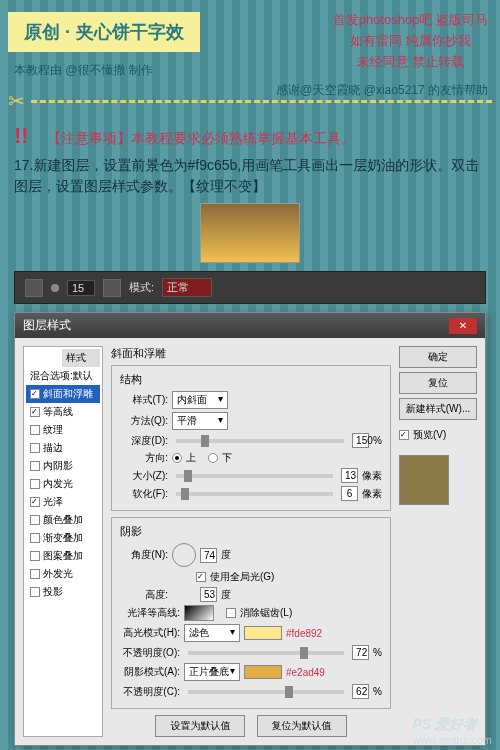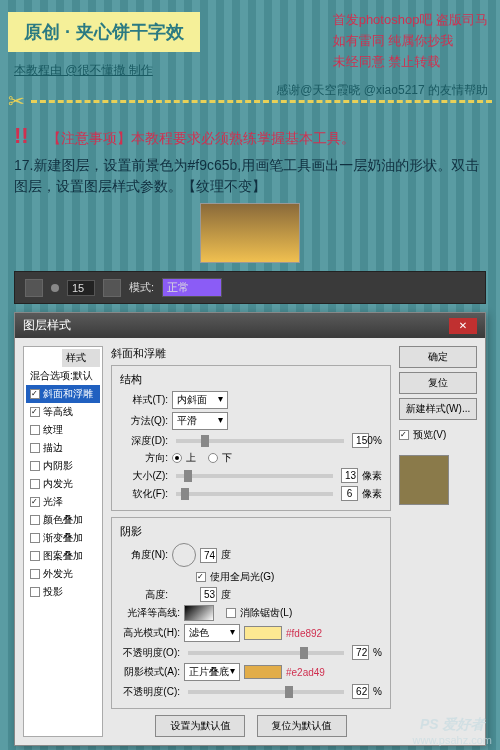--- a/index.html
+++ b/index.html
@@ -1,31 +1,31 @@
 <!DOCTYPE html>
 <html><head>
 <meta charset="utf-8">
 <style>
 * { margin: 0; padding: 0; box-sizing: border-box; }
 body { width: 500px; height: 750px; background: repeating-linear-gradient(90deg, #5a9ca3 0, #5a9ca3 8px, #4a8c93 8px, #4a8c93 16px); font-family: 'Microsoft YaHei', sans-serif; position: relative; overflow: hidden; }
 .title-box { background: #f5f099; padding: 8px 16px; display: inline-block; margin: 12px 8px 6px; font-size: 18px; color: #2a7a82; font-weight: bold; }
-.red-text { color: #d03050; font-size: 13px; text-align: left; position: absolute; right: 12px; top: 10px; line-height: 1.6; }
-.credit { color: #1a5a62; font-size: 12px; margin-left: 14px; margin-top: 4px; text-decoration: underline; }
+.red-text { color: #d03050; font-size: 13px; text-align: center; position: absolute; right: 12px; top: 10px; line-height: 1.6; }
+.credit { color: #1a5a62; font-size: 12px; margin-left: 14px; margin-top: 4px; }
 .credit-right { color: #1a5a62; font-size: 12px; position: absolute; right: 12px; top: 82px; }
 .divider { display: flex; align-items: center; margin: 10px 8px; }
 .scissors { color: #e8d058; font-size: 20px; }
 .dashes { flex: 1; border-top: 3px dashed #e8d058; margin-left: 6px; }
 .note { color: #d03050; font-size: 14px; margin: 6px 14px; }
 .exclaim { color: #d03050; font-size: 22px; font-weight: bold; margin-left: 14px; display: inline-block; }
 .step { color: #103040; font-size: 14px; margin: 6px 14px; line-height: 1.5; }
 .preview { width: 100px; height: 60px; background: linear-gradient(#8a6a3a, #f0c050); margin: 4px auto; border: 1px solid #999; display: block; }
 .toolbar { background: #3a3a3a; margin: 8px 14px; padding: 6px 10px; display: flex; align-items: center; gap: 8px; color: #ddd; font-size: 11px; border: 1px solid #222; }
 .tb-icon { width: 18px; height: 18px; background: #555; border: 1px solid #666; }
 .tb-input { background: #222; color: #ddd; border: 1px solid #555; padding: 1px 4px; font-size: 11px; width: 28px; }
-.tb-dropdown { background: #8b5cf6; color: #ddd; border: 1px solid #555; padding: 1px 4px; font-size: 11px; width: 60px; }
+.tb-dropdown { background: #7f1d1d; color: #ddd; border: 1px solid #555; padding: 1px 4px; font-size: 11px; width: 50px; }
 .dialog { background: #e8e8e8; border: 1px solid #888; margin: 8px 14px; position: relative; box-shadow: 2px 2px 8px rgba(0,0,0,0.3); }
 .dlg-title { background: linear-gradient(#5a5a5a, #3a3a3a); color: #fff; padding: 4px 8px; font-size: 12px; display: flex; justify-content: space-between; align-items: center; }
 .dlg-close { background: #c03030; color: #fff; width: 28px; height: 16px; text-align: center; font-size: 10px; line-height: 16px; }
 .dlg-body { display: flex; padding: 8px; gap: 8px; font-size: 11px; }
 .styles-list { background: #fff; border: 1px solid #aaa; width: 80px; padding: 2px; }
 .style-header { background: #ddd; padding: 2px 4px; font-size: 10px; margin-left: 36px; }
 .style-item { padding: 2px 4px; font-size: 10px; display: flex; align-items: center; gap: 3px; }
 .style-item.active { background: #2060c0; color: #fff; }
 .cb { width: 10px; height: 10px; border: 1px solid #888; background: #fff; display: inline-block; }
 .cb.checked::after { content: '✓'; font-size: 8px; color: #000; display: block; line-height: 8px; }
@@ -41,21 +41,21 @@
 .radio { width: 10px; height: 10px; border: 1px solid #888; border-radius: 50%; display: inline-block; background: #fff; position: relative; }
 .radio.on::after { content: ''; width: 4px; height: 4px; background: #000; border-radius: 50%; position: absolute; top: 2px; left: 2px; }
 .swatch { width: 38px; height: 14px; border: 1px solid #888; }
 .buttons { width: 78px; display: flex; flex-direction: column; gap: 4px; }
 .btn { background: #e0e0e0; border: 1px solid #888; padding: 3px 4px; font-size: 10px; text-align: center; }
 .preview-sw { width: 50px; height: 50px; background: #8a7a4a; border: 1px solid #888; margin-top: 6px; }
 .hex-label { font-size: 10px; }
 .hex-red { color: #d03050; }
 .bottom-btns { text-align: center; margin-top: 4px; }
 .bottom-btns .btn { display: inline-block; width: 90px; margin: 0 4px; }
-.watermark { position: absolute; bottom: 4px; right: 8px; color: rgba(200,220,225,0.7); font-size: 11px; text-align: center; }
+.watermark { position: absolute; bottom: 4px; right: 8px; color: rgba(200,220,225,0.7); font-size: 11px; }
 .wm-logo { font-size: 14px; font-weight: bold; font-style: italic; }
 </style>
 </head>
 <body>
 
 
 
 <div class="title-box">原创 · 夹心饼干字效</div>
 <div class="red-text">
   <div>首发photoshop吧 盗版司马</div>

